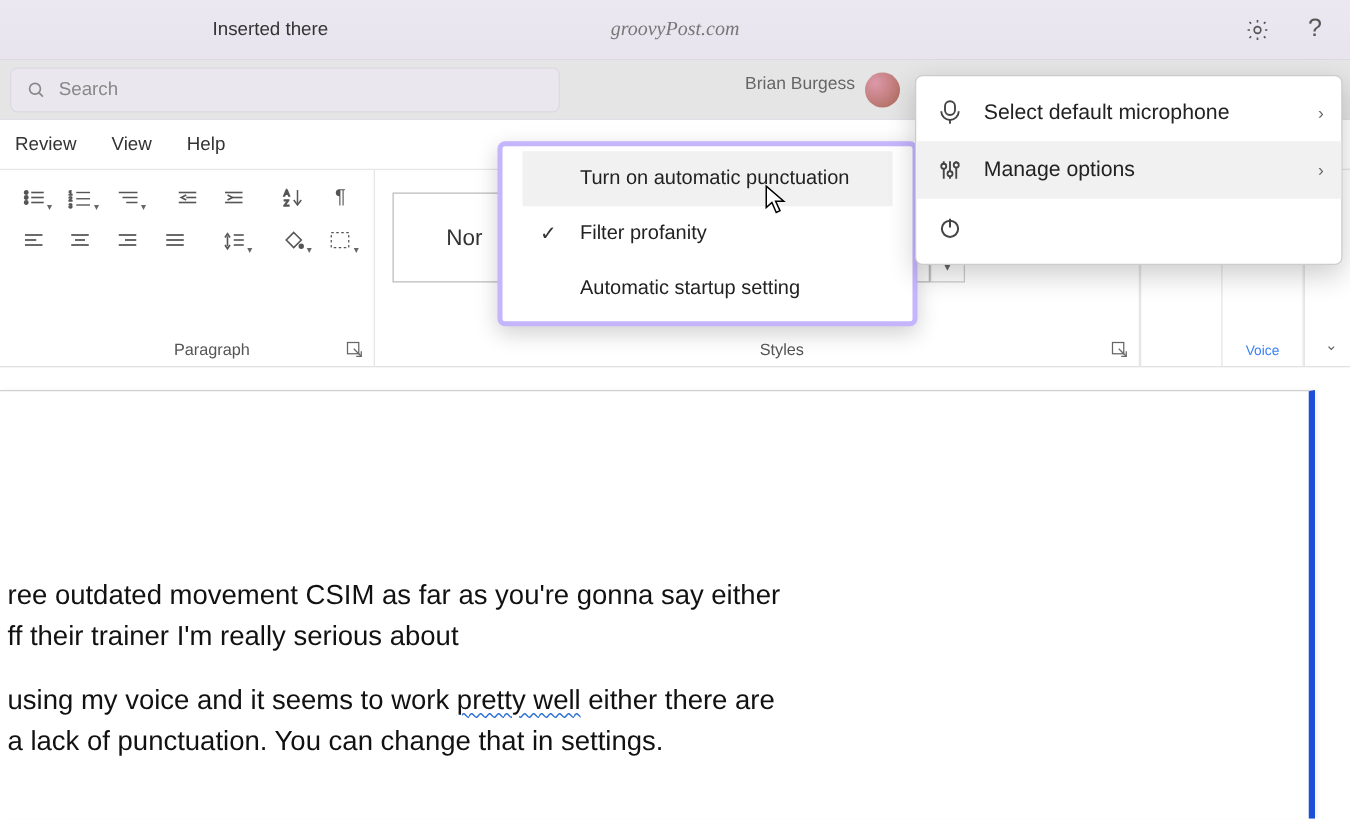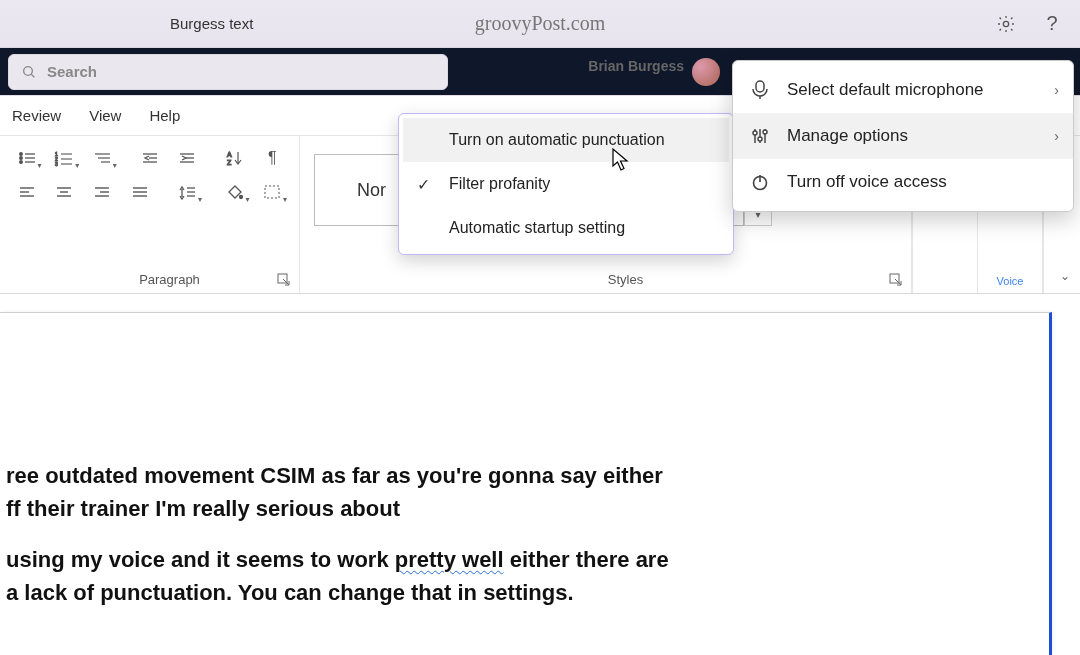--- a/index.html
+++ b/index.html
@@ -1,26 +1,26 @@
 <!DOCTYPE html>
 <html><head>
 <meta charset="utf-8">
 <style>
   * { box-sizing: border-box; margin: 0; padding: 0; font-family: "Segoe UI", Arial, sans-serif; }
   body { width: 1080px; height: 655px; overflow: hidden; background: #fff; position: relative; }
 
   
   .titlebar { height: 48px; background: linear-gradient(#ece8f2,#e8e4ee); display: flex; align-items: center; position: relative; border-bottom: 1px solid #dcd7e3; }
   .titlebar .doc-title { position: absolute; left: 170px; font-size: 15px; color: #333; }
-  .titlebar .site { position: absolute; left: 50%; transform: translateX(-50%); font-size: 20px; color: #777; font-family: Georgia, serif; }
+  .titlebar .site { position: absolute; left: 50%; transform: translateX(-50%); font-size: 16px; color: #777; font-family: Georgia, serif; font-style: italic; }
   .titlebar .right-icons { position: absolute; right: 16px; display: flex; gap: 22px; align-items: center; }
   .icon-btn { width: 24px; height: 24px; display: flex; align-items: center; justify-content: center; color: #555; cursor: pointer; }
 
   
-  .searchrow { height: 48px; background: #0f172a; border-bottom: 1px solid #e2dee8; display: flex; align-items: center; position: relative; font-weight: bold; }
+  .searchrow { height: 48px; background: #e5e5e5; border-bottom: 1px solid #e2dee8; display: flex; align-items: center; position: relative; }
   .searchbox { margin-left: 8px; width: 440px; height: 36px; background: #eae7ef; border: 1px solid #ddd9e4; border-radius: 6px; display: flex; align-items: center; padding: 0 12px; gap: 10px; color: #888; }
   .searchbox svg { flex: 0 0 auto; }
   .searchbox span { font-size: 15px; }
   .user { position: absolute; right: 360px; display: flex; gap: 8px; color: #666; font-size: 14px; }
   .avatar { width: 28px; height: 28px; border-radius: 50%; background: radial-gradient(circle at 30% 30%, #d9a, #a65); }
 
   
   .tabs { height: 40px; background: #fff; border-bottom: 1px solid #e6e6e6; display: flex; align-items: center; gap: 28px; padding-left: 12px; font-size: 15px; color: #333; }
   .tab { cursor: pointer; }
 
@@ -40,49 +40,49 @@
   .style-nav div { flex:1; border:1px solid #ccc; display:flex; align-items:center; justify-content:center; font-size:10px; color:#666; cursor:pointer; }
   .pagecount { position: absolute; top: 34px; left: 416px; font-size: 20px; color: #2f5fc4; }
 
   
   .bigbtn { width: 64px; text-align: center; font-size: 13px; color: #333; padding-top: 10px; cursor: pointer; }
   .bigbtn svg { display:block; margin: 0 auto 6px auto; }
   .vline { width:1px; background:#e6e6e6; height:100%; }
   .collapse-caret { position:absolute; right:10px; bottom:10px; font-size:12px; color:#666; cursor:pointer; }
 
   
-  .submenu { position: absolute; top: 113px; left: 398px; width: 336px; background: #fff; border: 1px solid #c4b5fd; border-radius: 6px; box-shadow: 0 6px 18px rgba(0,0,0,.18); z-index: 30; padding: 4px 4px; }
+  .submenu { position: absolute; top: 113px; left: 398px; width: 336px; background: #fff; border: 4px solid #c4b5fd; border-radius: 6px; box-shadow: 0 6px 18px rgba(0,0,0,.18); z-index: 30; padding: 4px 16px; }
   .submenu .item { height: 44px; display: flex; align-items: center; padding: 0 18px 0 46px; font-size: 16px; color: #222; cursor: pointer; position: relative; }
   .submenu .item.hover { background: #f1f1f1; }
   .submenu .item .check { position:absolute; left:14px; top:50%; transform:translateY(-50%); color:#333; }
 
   
   .mainmenu { position: absolute; top: 60px; left: 732px; width: 342px; background: #fff; border: 1px solid #ccc; border-radius: 6px; box-shadow: 0 8px 22px rgba(0,0,0,.20); z-index: 40; padding: 6px 0; }
   .mainmenu .mitem { height: 46px; display: flex; align-items: center; padding: 0 16px; gap: 16px; font-size: 17px; color: #222; cursor: pointer; position: relative; }
   .mainmenu .mitem.hover { background: #f1f1f1; }
   .mainmenu .mitem .chev { position:absolute; right:14px; color:#666; font-size:14px; }
   .mainmenu .micon { width:22px; display:flex; justify-content:center; color:#444; }
 
   
   .cursor { position: absolute; top: 148px; left: 612px; z-index: 50; pointer-events: none; }
 
   
   .canvas-wrap { position: absolute; top: 294px; left: 0; right: 0; bottom: 0; background: #fff; }
-  .page { position:absolute; top: 18px; left: 0; right: 28px; bottom: 0; background: #fff; border-top: 1px solid #d0d0d0; border-right: 3px solid #1d4ed8; box-shadow: 2px 0 4px rgba(0,0,0,.05); font-weight: bold; }
+  .page { position:absolute; top: 18px; left: 0; right: 28px; bottom: 0; background: #fff; border-top: 1px solid #d0d0d0; border-right: 5px solid #1d4ed8; box-shadow: 2px 0 4px rgba(0,0,0,.05); }
   .doc-text { position:absolute; top: 146px; left: 6px; right: 40px; font-size: 22px; color: #111; line-height: 1.5; }
   .doc-text p { margin-bottom: 18px; }
   .wavy { text-decoration: underline wavy #2a6fd6 1px; text-underline-offset: 3px; }
 
   svg { overflow: visible; }
 </style>
 </head>
 <body>
 
 <div class="titlebar">
-  <div class="doc-title">Burgess text</div>
+  <div class="doc-title">Inserted there</div>
   <div class="site">groovyPost.com</div>
   <div class="right-icons">
     <div class="icon-btn">
       <svg width="20" height="20" viewBox="0 0 24 24" fill="none" stroke="currentColor" stroke-width="1.6">
           <circle cx="12" cy="12" r="3.2"></circle>
           <path d="M12 2.5v2.3M12 19.2v2.3M4.3 4.3l1.6 1.6M18.1 18.1l1.6 1.6M2.5 12h2.3M19.2 12h2.3M4.3 19.7l1.6-1.6M18.1 5.9l1.6-1.6"></path>
         </svg>
     </div>
     <div class="icon-btn" style="font-size:20px;color:#555;">?</div>
   </div>
@@ -318,21 +318,20 @@
     <span>Manage options</span>
     <span class="chev">›</span>
   </div>
   <div class="mitem">
     <span class="micon">
       <svg width="18" height="18" fill="none" stroke="#444" stroke-width="1.6">
           <circle cx="9" cy="10" r="6.5"></circle>
           <line x1="9" y1="2" x2="9" y2="9"></line>
         </svg>
     </span>
-    <span>Turn off voice access</span>
   </div>
 </div>
 
 <svg class="cursor" width="18" height="24" viewBox="0 0 18 24">
     <path d="M1 1 L1 18 L5.5 14 L9 22 L12 20.5 L8.5 13 L15 13 Z" fill="#fff" stroke="#000" stroke-width="1.2"></path>
   </svg>
 
 <div class="canvas-wrap">
   <div class="page">
     <div class="doc-text">

